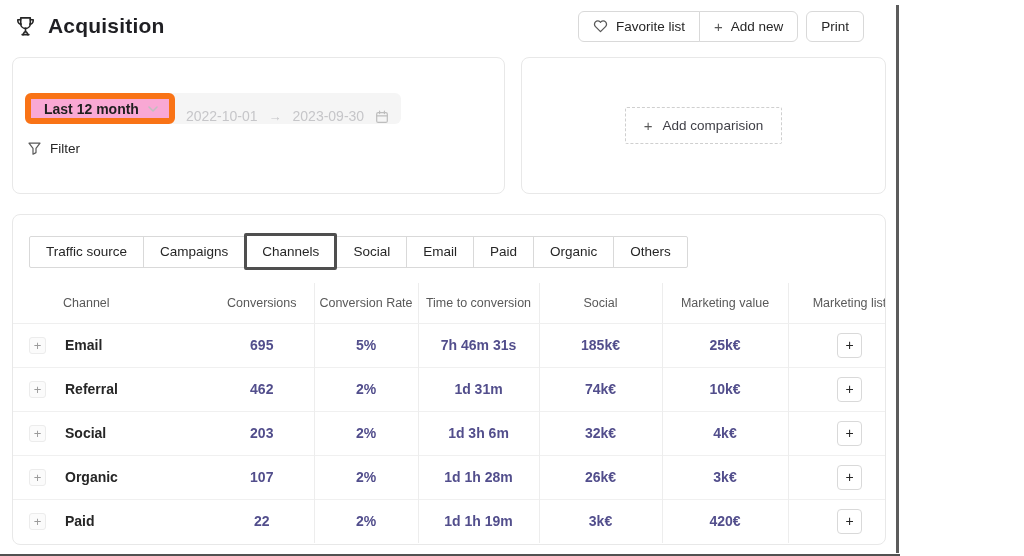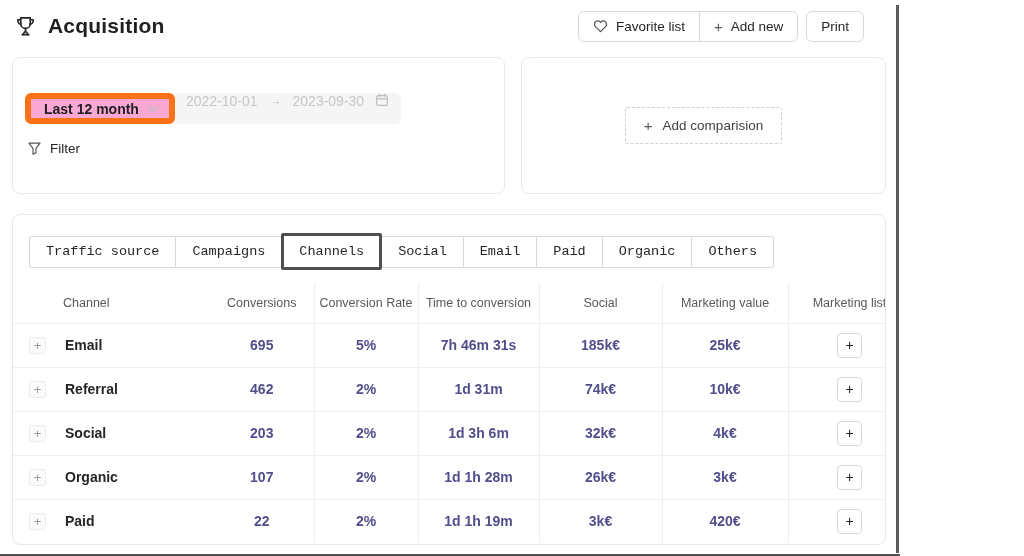--- a/index.html
+++ b/index.html
@@ -28,37 +28,37 @@
   .panel { background:#fff; border:1px solid #e8e8e8; border-radius:8px; }
   .panels-row { position:absolute; top:57px; left:12px; right:14px; height:137px; display:flex; gap:16px; }
   .segment-panel { width:493px; padding:17px 12px; }
   .segment-row { display:flex; align-items:center; gap:11px; }
   .segment-name { font-size:13px; color:#262626; }
   .edit-btn { background:none; border:none; cursor:pointer; padding:0; display:flex; }
   .controls-row { margin-top:18px; display:flex; height:31px; }
   .period-select { position:relative; z-index:2; display:flex; align-items:center; gap:9px;
     padding:0 11px 0 13px; background:#f9a8d4; border:6px solid #f97316; border-radius:6px;
     font-size:14px; font-weight:700; color:#1f1f1f; cursor:pointer; }
-  .date-range { display:flex; align-items:flex-start; gap:11px; margin-left:-5px; padding:0 12px 0 16px;
+  .date-range { display:flex; align-items:flex-end; gap:11px; margin-left:-5px; padding:0 12px 0 16px;
     background:#f5f5f5; border-radius:0 6px 6px 0; font-size:14px; color:#c6c6c9; cursor:default; }
   .date-arrow { color:#c6c6c9; font-size:13px; }
   .filter-row { margin-top:17px; display:flex; align-items:center; gap:9px; padding-left:3px;
     font-size:13.5px; color:#262626; background:none; border:none; cursor:pointer;
     font-family:inherit; }
   .comparison-panel { flex:1; display:flex; align-items:center; justify-content:center; }
   .add-comparison { display:flex; align-items:center; gap:10px; padding:9px 18px;
     border:1px dashed #cfcfcf; border-radius:2px; background:#fff; font-size:13.5px;
     color:#3f3f46; cursor:pointer; font-family:inherit; }
 
   
   .main-panel { position:absolute; top:214px; left:12px; right:14px; height:331px; overflow:hidden; }
   .tabs { display:inline-flex; align-items:center; margin:18px 0 13px 16px; }
   .tab { height:32px; display:flex; align-items:center; padding:0 16px; background:#fff;
     border:1px solid #d9d9d9; margin-left:-1px; font-size:13.5px; color:#262626;
-    cursor:pointer; font-family:Liberation Mono, monospace; white-space:nowrap; }
+    cursor:pointer; font-family:Liberation Sans, sans-serif; white-space:nowrap; }
   .tab:first-child { margin-left:0; border-radius:2px 0 0 2px; }
   .tab:last-child { border-radius:0 2px 2px 0; }
   .tab.active { position:relative; z-index:2; border:3px solid #4f4f4f; height:37px;
     padding:0 15px; border-radius:2px; }
 
   table { width:100%; border-collapse:collapse; table-layout:fixed; }
   th { height:40px; font-size:12.5px; font-weight:400; color:#595959; text-align:center;
     vertical-align:middle; border-bottom:1px solid #efefef; }
   th:first-child { text-align:left; padding-left:50px; }
   th:nth-child(n+3), td:nth-child(n+3) { border-left:1px solid #ededed;margin-left:40px; }

